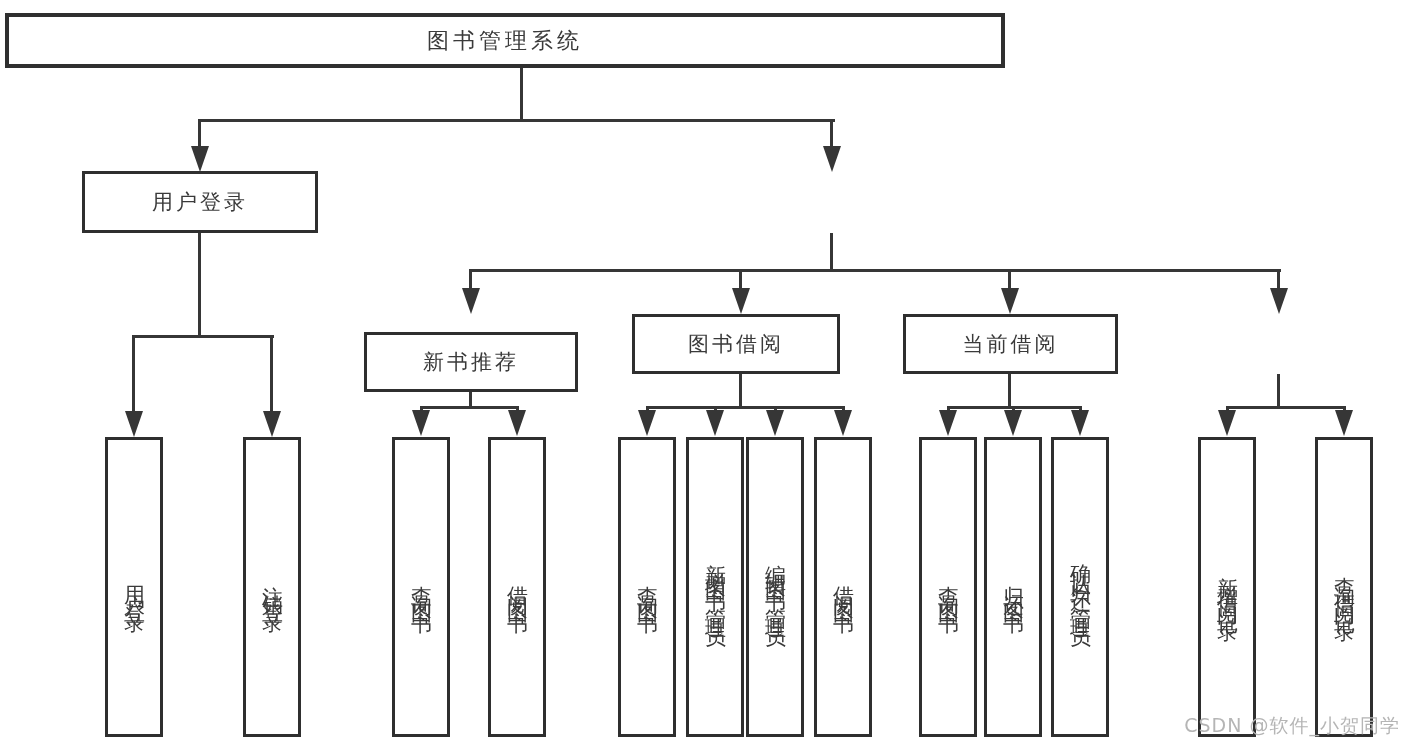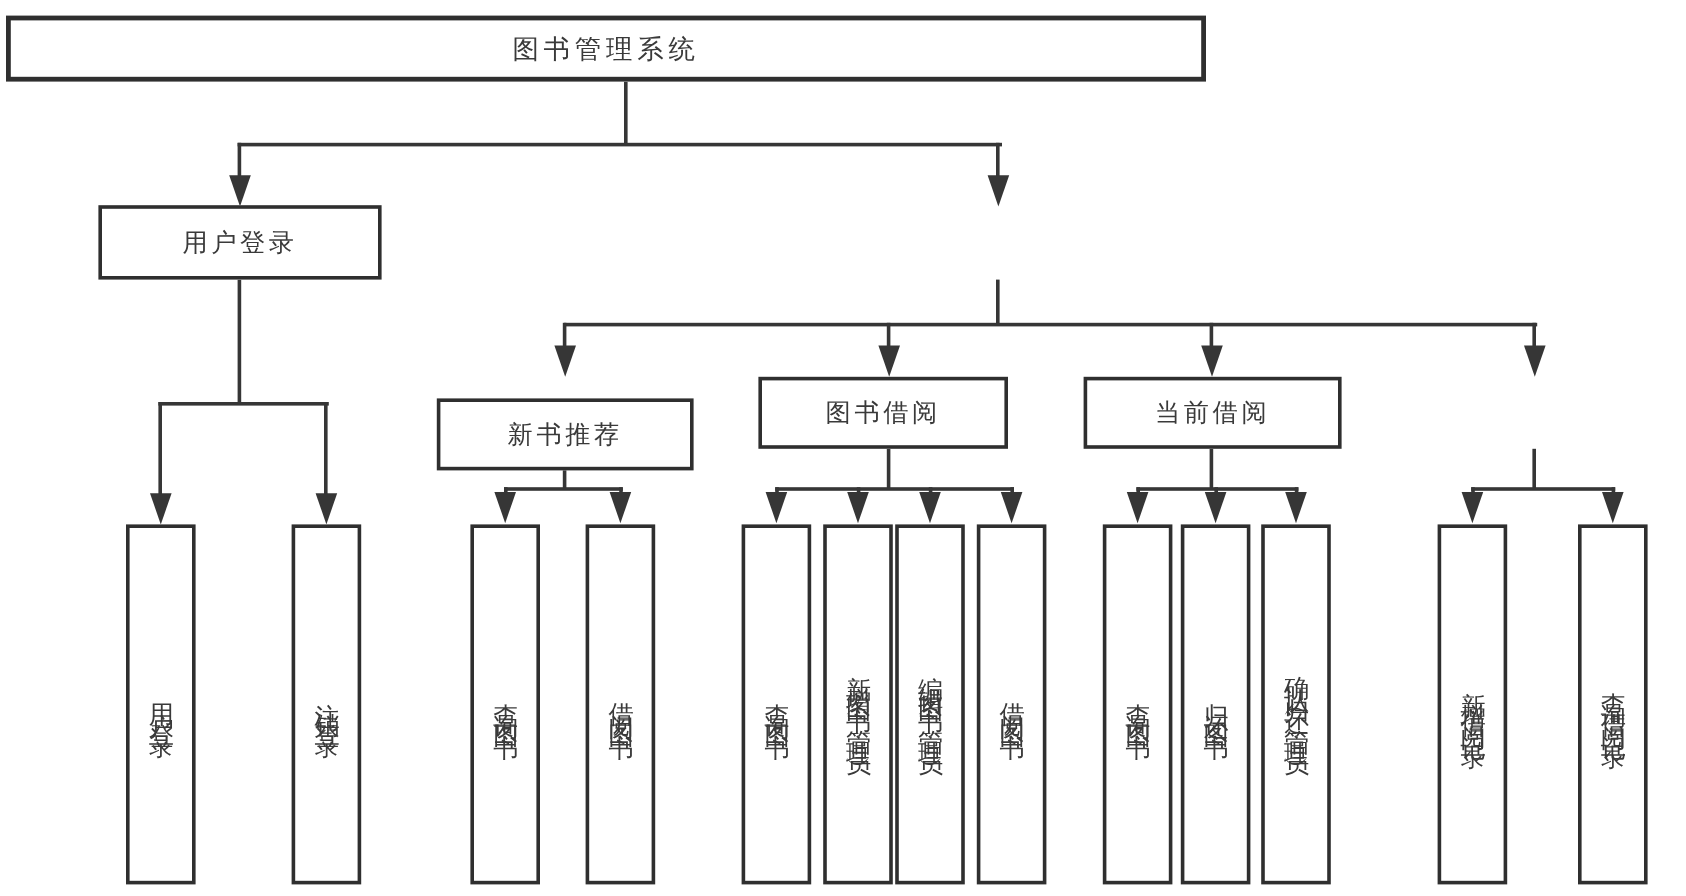--- a/index.html
+++ b/index.html
@@ -157,14 +157,15 @@
     <span class="vtext">确认归还（管理员）</span>
   </div>
 
   <div class="box leaf" style="left:1198px;top:437px;width:58px;height:300px">
     <span class="vtext">新增借阅记录</span>
   </div>
   <div class="box leaf" style="left:1315px;top:437px;width:58px;height:300px">
     <span class="vtext">查询借阅记录</span>
   </div>
 
+  <div class="watermark">CSDN @软件_小贺同学</div>
 
 </div>
 
 </body></html>

